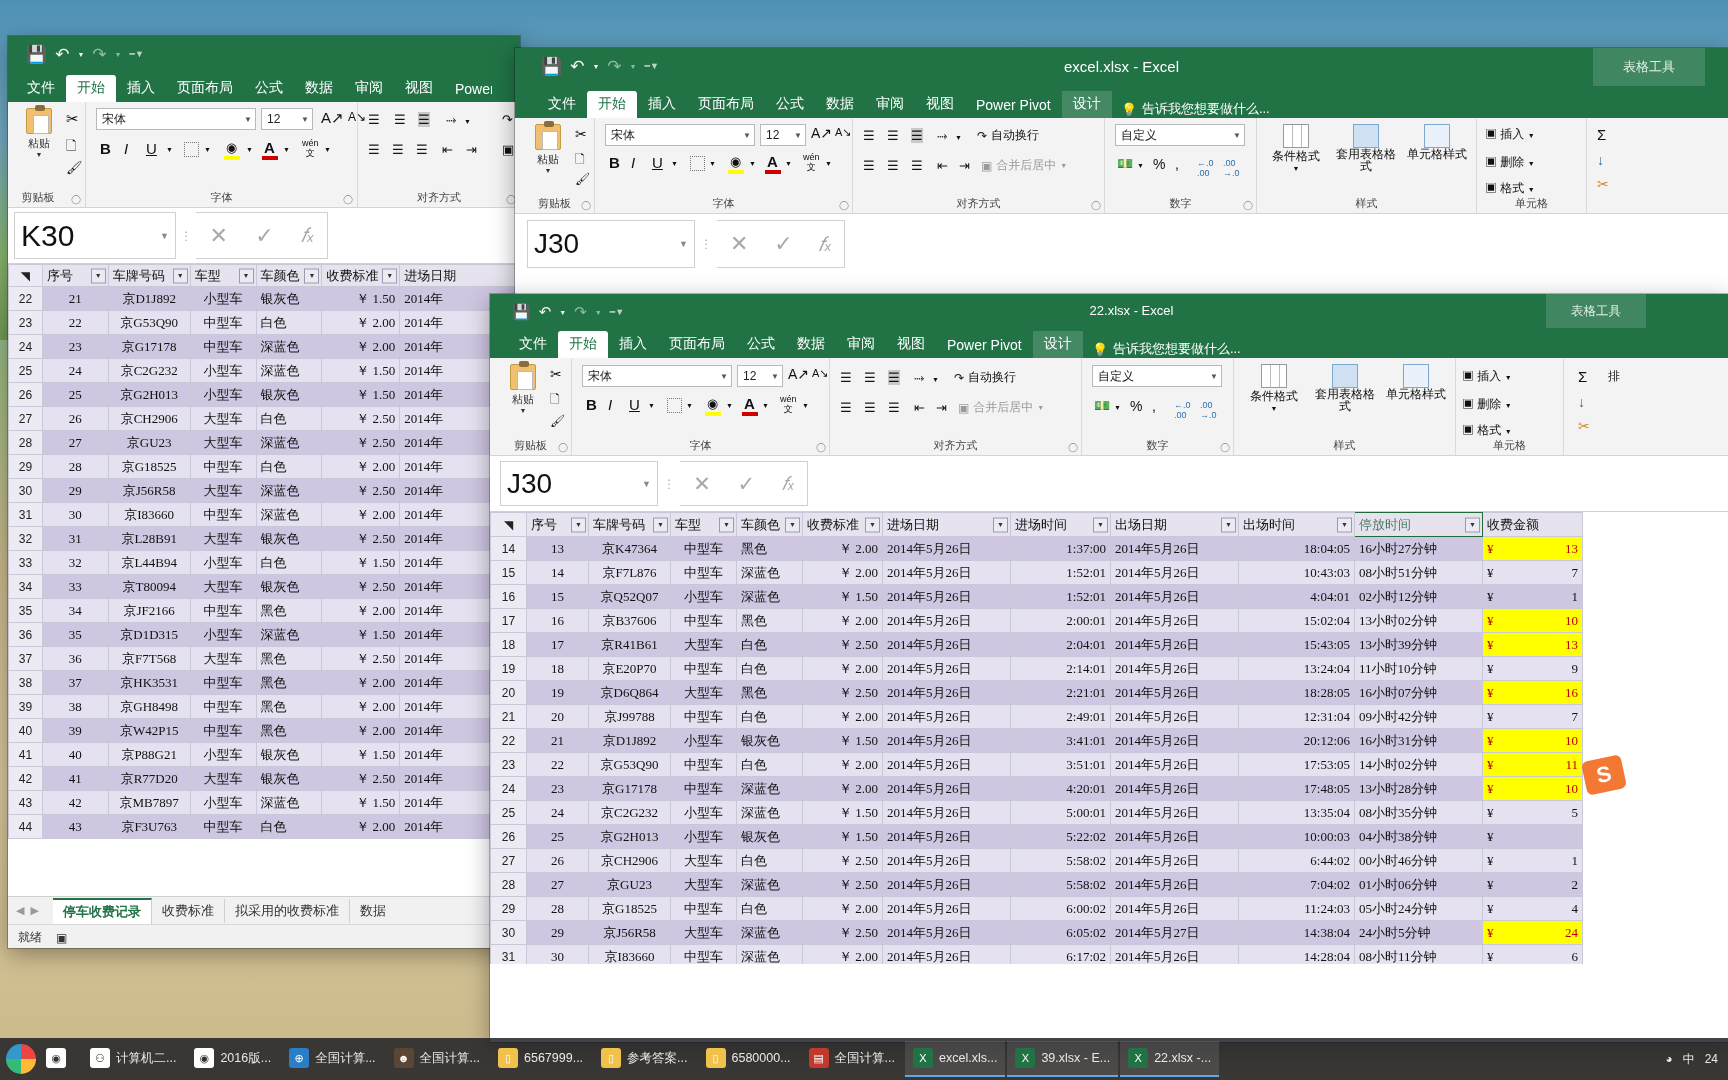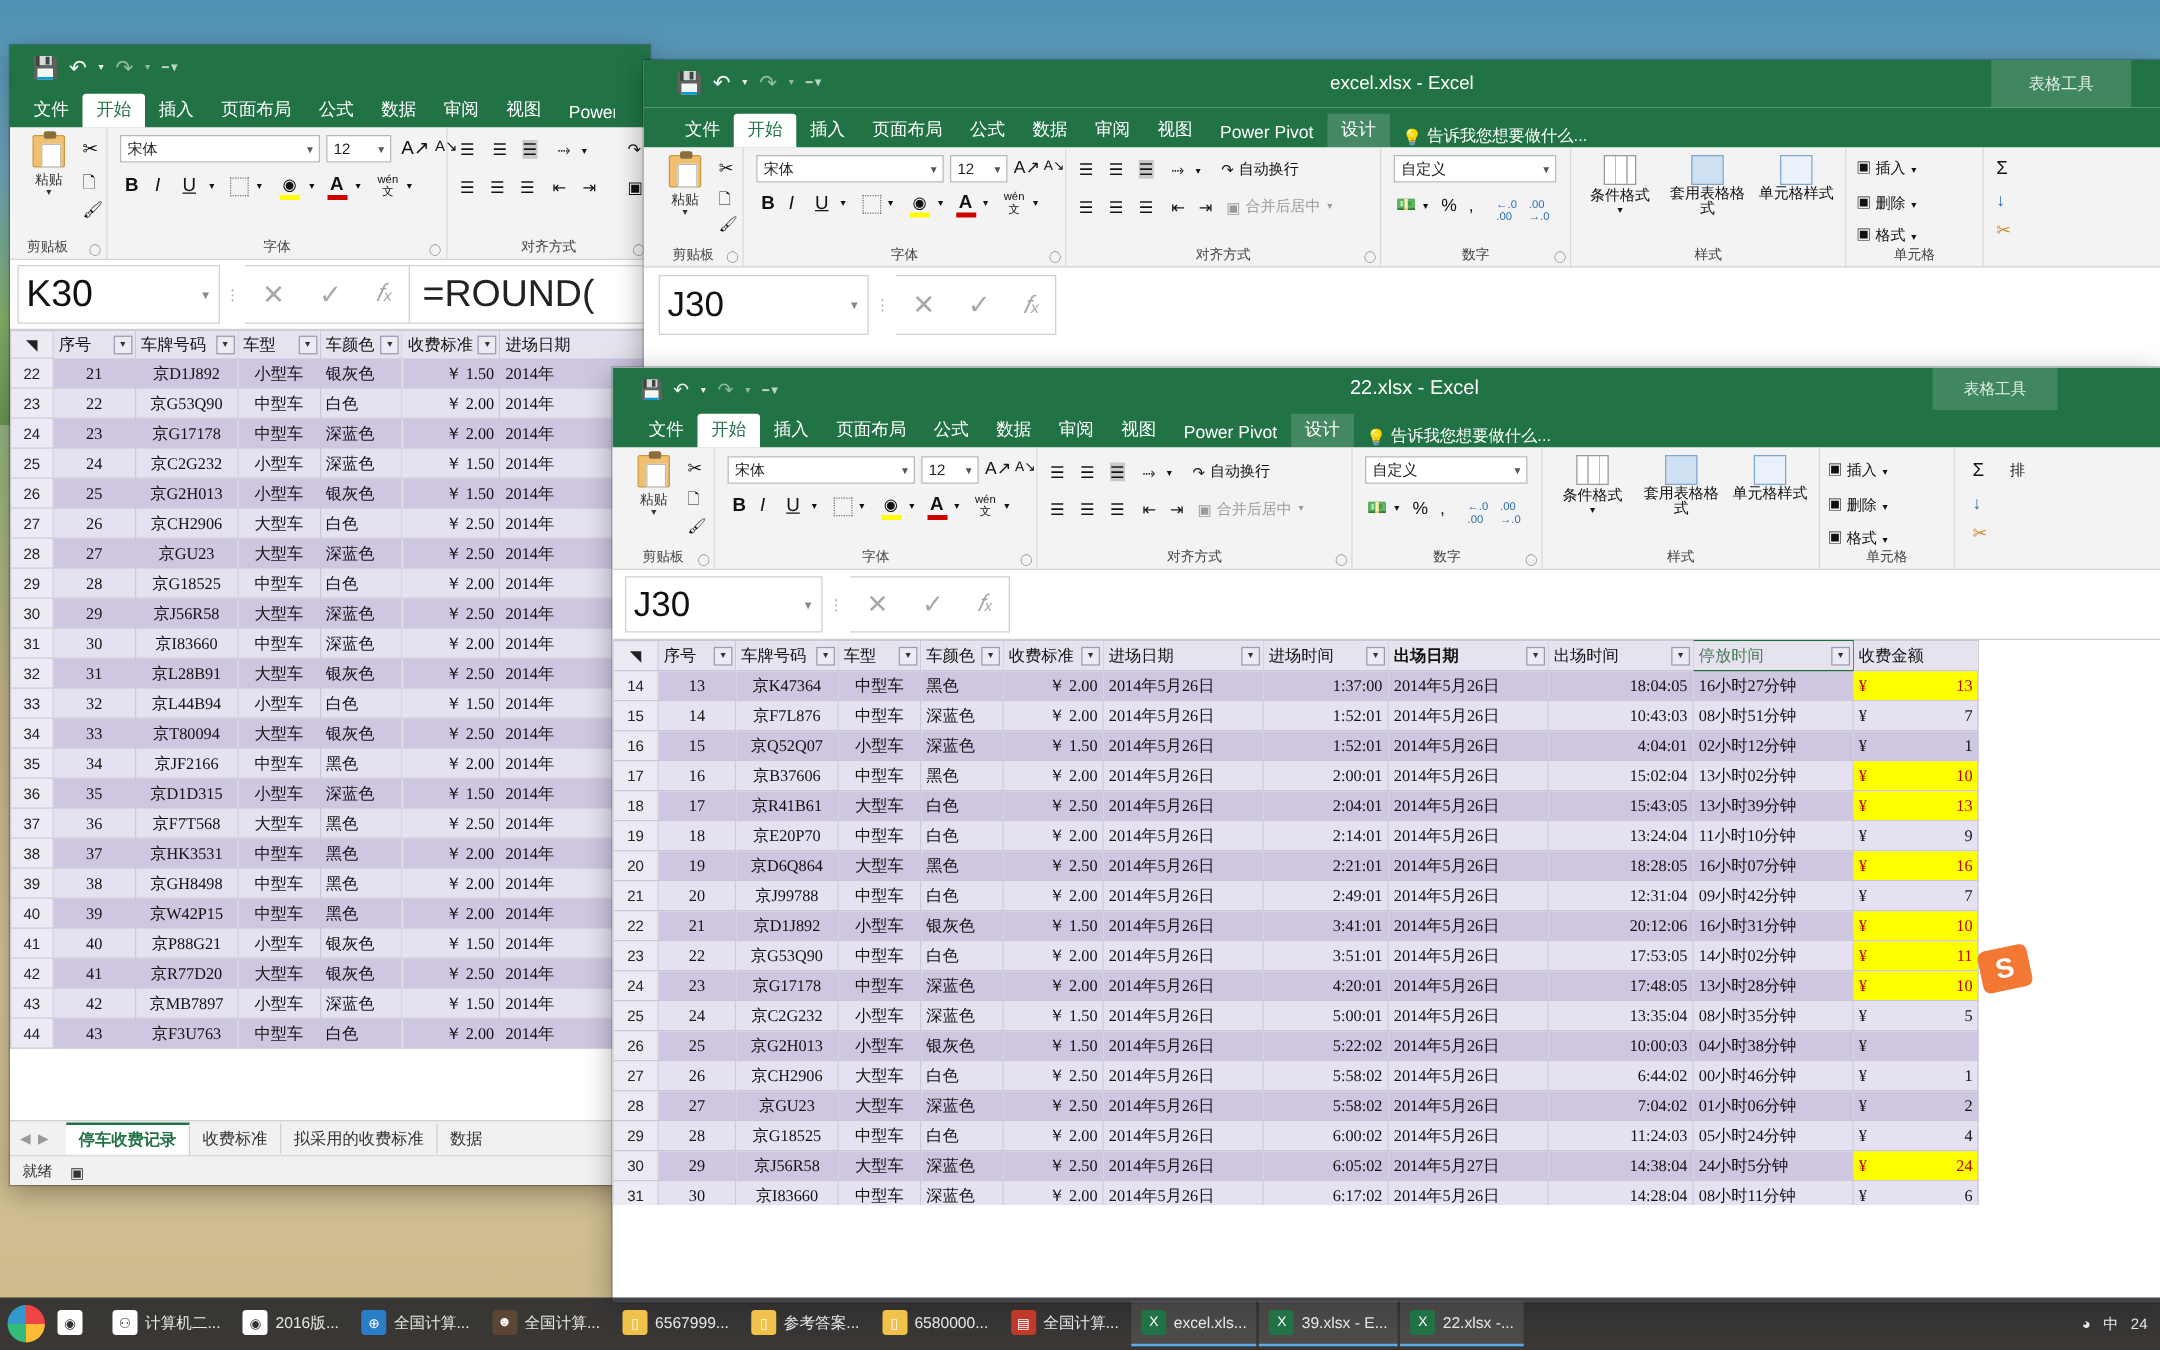--- a/index.html
+++ b/index.html
@@ -185,21 +185,20 @@
     <div class="namebox" style="width:162px; margin-left:6px; font-size:30px;">
       <span class="nv">K30</span>
       <span class="ar" style="font-size:9px;color:#888;">▼</span>
     </div>
     <div style="width:20px;display:flex;align-items:center;justify-content:center;color:#aaa;">⋮</div>
     <div class="fbbtns" style="width:132px; font-size:22px;">
       <span>✕</span>
       <span>✓</span>
       <span style="font-style:italic;font-size:20px;">𝑓<span style="font-size:13px;">x</span></span>
     </div>
-    <div class="finput" style="font-size:30px;">=ROUND(</div>
   </div>
 
   <div class="grid" style="height:632px;">
     <table class="sheet" style="font-size:13px;">
       <tbody>
           <tr style="height:22px;">
         <th class="rowhdr" style="width:34px;">◥</th>
         <th class="colhdr" style="width:66px;"><span>序号</span><span class="fl">▼</span></th>
         <th class="colhdr" style="width:82px;"><span>车牌号码</span><span class="fl">▼</span></th>
         <th class="colhdr" style="width:66px;"><span>车型</span><span class="fl">▼</span></th>
@@ -597,21 +596,21 @@
 
   <div class="titlebar" style="height:34px;">
     <div class="qat" style="left:22px;">
       <span style="font-size:15px;">💾</span>
       <span style="font-size:15px;">↶</span>
       <span style="font-size:7px;">▼</span>
       <span style="font-size:15px;opacity:.5;">↷</span>
       <span style="font-size:7px;opacity:.5;">▼</span>
       <span style="font-size:9px;opacity:.7;">━▼</span>
     </div>
-    <div class="win-title" style="line-height:34px;font-size:16px;padding-left:45px;">22.xlsx - Excel</div>
+    <div class="win-title" style="line-height:34px;font-size:13px;padding-left:45px;">22.xlsx - Excel</div>
     <div class="tabtools" style="left:1056px;top:0;width:100px;height:34px;line-height:34px;font-size:12.5px;">表格工具</div>
   </div>
 
   <div class="ribbon-tabs" style="height:30px;padding-left:18px;">
     <div class="rt">文件</div>
     <div class="rt active">开始</div>
     <div class="rt">插入</div>
     <div class="rt">页面布局</div>
     <div class="rt">公式</div>
     <div class="rt">数据</div>
@@ -757,21 +756,21 @@
       <tbody>
           <tr style="height:24px;">
         <th class="rowhdr" style="width:36px;">◥</th>
         <th class="colhdr" style="width:62px;"><span>序号</span><span class="fl">▼</span></th>
         <th class="colhdr" style="width:82px;"><span>车牌号码</span><span class="fl">▼</span></th>
         <th class="colhdr" style="width:66px;"><span>车型</span><span class="fl">▼</span></th>
         <th class="colhdr" style="width:66px;"><span>车颜色</span><span class="fl">▼</span></th>
         <th class="colhdr" style="width:80px;"><span>收费标准</span><span class="fl">▼</span></th>
         <th class="colhdr" style="width:128px;"><span>进场日期</span><span class="fl">▼</span></th>
         <th class="colhdr" style="width:100px;"><span>进场时间</span><span class="fl">▼</span></th>
-        <th class="colhdr" style="width:128px;font-weight:bold;"><span>出场日期</span><span class="fl">▼</span></th>
+        <th class="colhdr" style="width:128px;"><span>出场日期</span><span class="fl">▼</span></th>
         <th class="colhdr" style="width:116px;margin-left:10px;"><span>出场时间</span><span class="fl">▼</span></th>
         <th class="colhdr" style="width:128px;border:1px solid #1f6b3b;"><span style="color:#4a7a5b;">停放时间</span><span class="fl">▼</span></th>
         <th class="colhdr" style="width:100px;"><span>收费金额</span></th>
       </tr>
       </tbody>
         <tbody id="front-body">
           <tr style="height: 24px;">
             <td class="rowhdr">14</td>
             <td class="bandB c">13</td>
             <td class="bandB c">京K47364</td>

